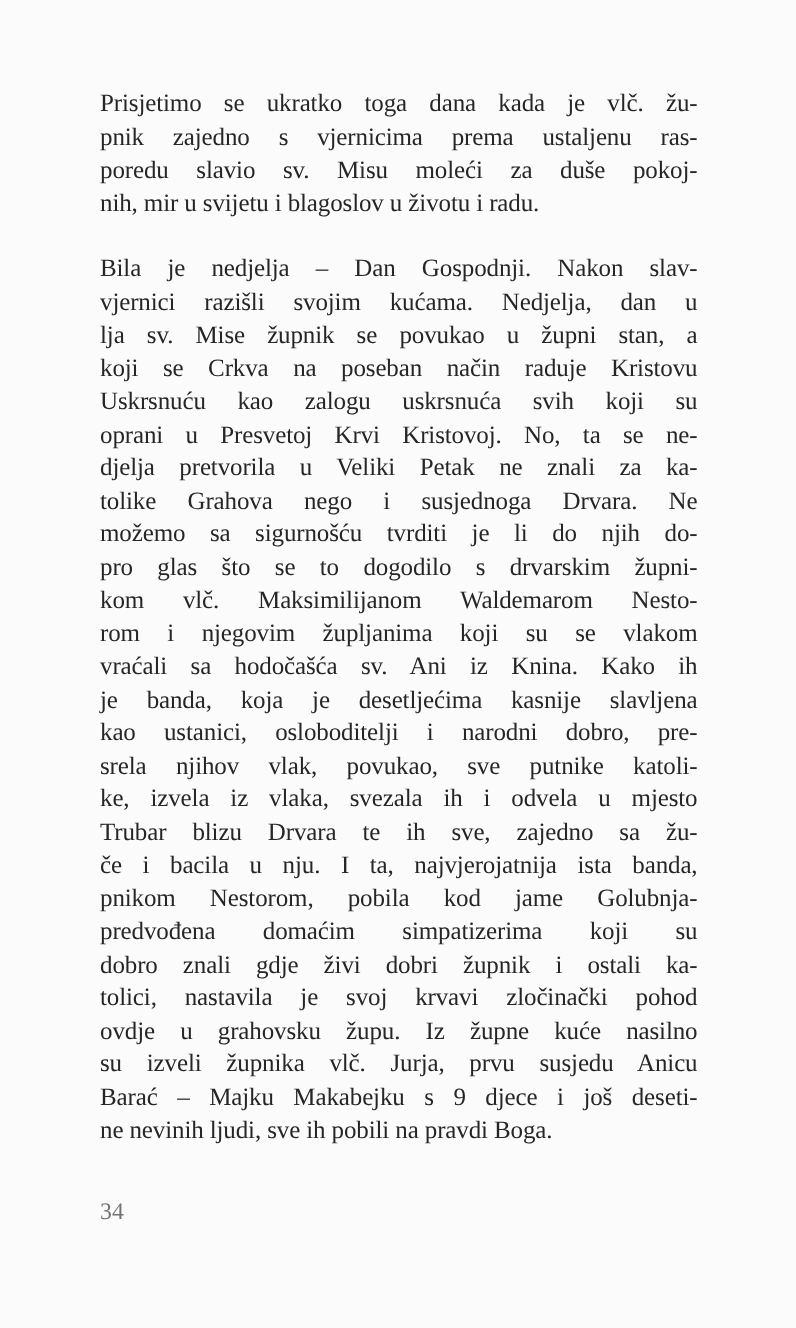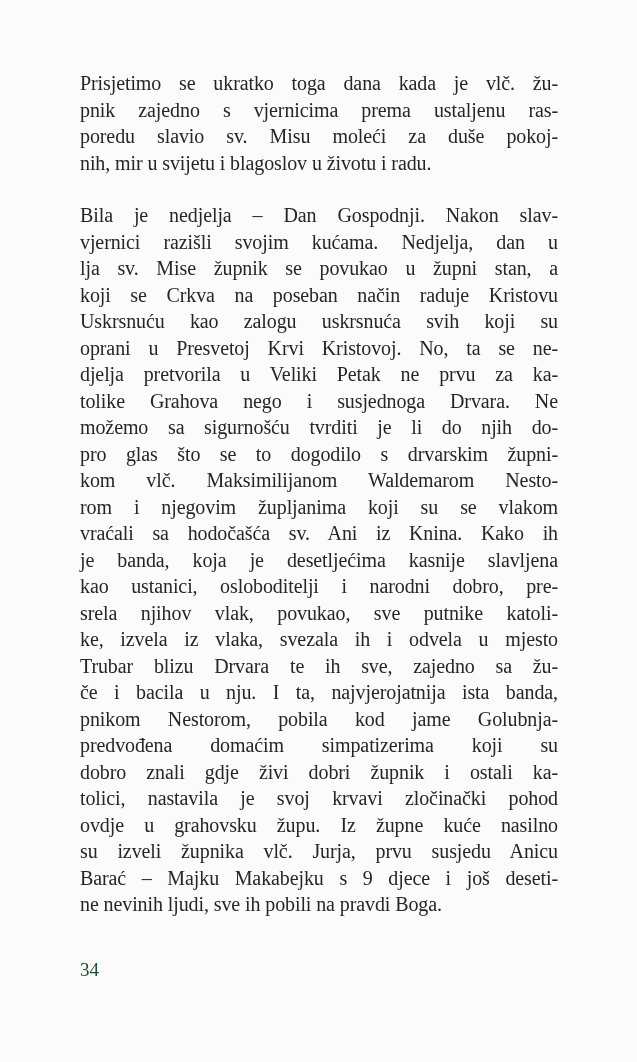--- a/index.html
+++ b/index.html
@@ -38,42 +38,42 @@
   }
   .line.last {
     text-align-last: left;
   }
   .page-number {
     position: absolute;
     left: 80px;
     top: 958px;
     font-size: 19px;
     line-height: 24px;
-    color: #14532d;
+    color: #737373;
   }
 </style>
 </head>
 <body>
 
 <div class="page">
   <div class="text-block">
       <div class="para">
         <div class="line">Prisjetimo se ukratko toga dana kada je vlč. žu-</div>
         <div class="line">pnik zajedno s vjernicima prema ustaljenu ras-</div>
         <div class="line">poredu slavio sv. Misu moleći za duše pokoj-</div>
         <div class="line last">nih, mir u svijetu i blagoslov u životu i radu.</div>
       </div>
       <div class="para">
         <div class="line">Bila je nedjelja – Dan Gospodnji. Nakon slav-</div>
         <div class="line">vjernici razišli svojim kućama. Nedjelja, dan u</div>
         <div class="line">lja sv. Mise župnik se povukao u župni stan, a</div>
         <div class="line">koji se Crkva na poseban način raduje Kristovu</div>
         <div class="line">Uskrsnuću kao zalogu uskrsnuća svih koji su</div>
         <div class="line">oprani u Presvetoj Krvi Kristovoj. No, ta se ne-</div>
-        <div class="line">djelja pretvorila u Veliki Petak ne prvu za ka-</div>
+        <div class="line">djelja pretvorila u Veliki Petak ne znali za ka-</div>
         <div class="line">tolike Grahova nego i susjednoga Drvara. Ne</div>
         <div class="line">možemo sa sigurnošću tvrditi je li do njih do-</div>
         <div class="line">pro glas što se to dogodilo s drvarskim župni-</div>
         <div class="line">kom vlč. Maksimilijanom Waldemarom Nesto-</div>
         <div class="line">rom i njegovim župljanima koji su se vlakom</div>
         <div class="line">vraćali sa hodočašća sv. Ani iz Knina. Kako ih</div>
         <div class="line">je banda, koja je desetljećima kasnije slavljena</div>
         <div class="line">kao ustanici, osloboditelji i narodni dobro, pre-</div>
         <div class="line">srela njihov vlak, povukao, sve putnike katoli-</div>
         <div class="line">ke, izvela iz vlaka, svezala ih i odvela u mjesto</div>

